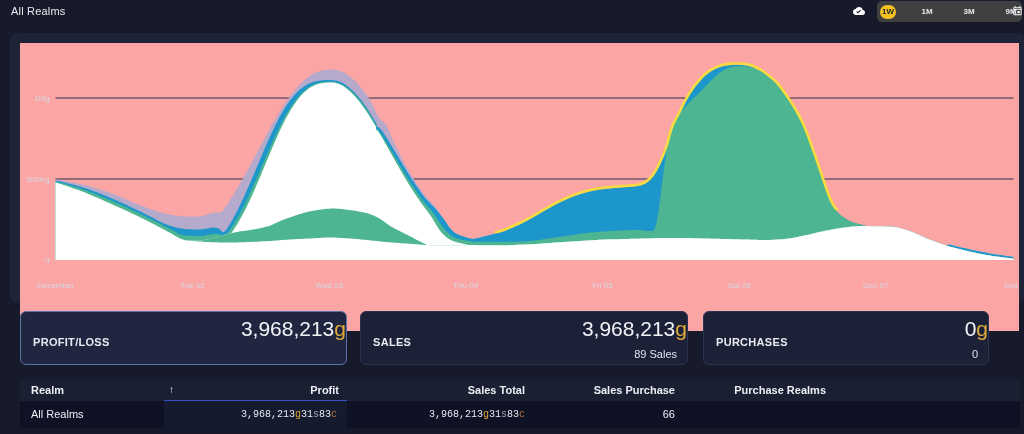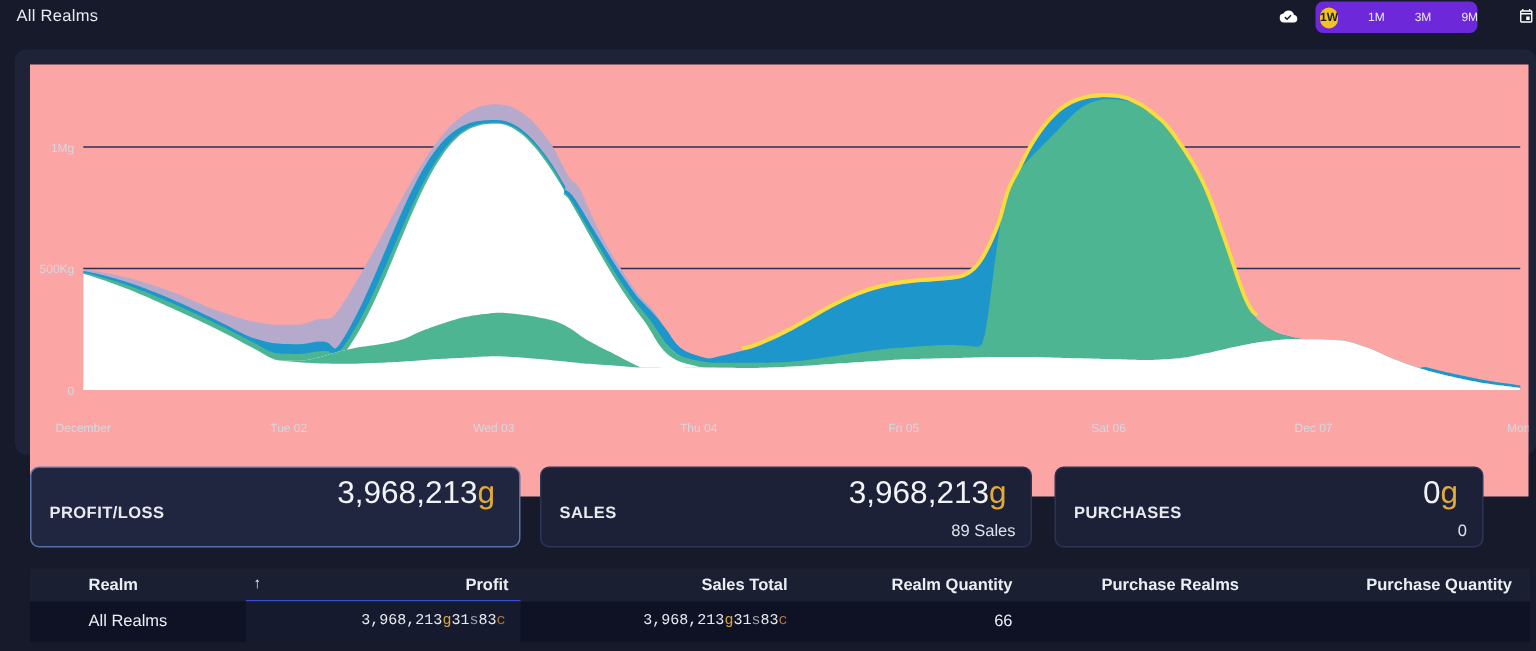--- a/index.html
+++ b/index.html
@@ -1,36 +1,36 @@
 <!DOCTYPE html>
 <html><head>
 <meta charset="utf-8">
 <style>
 * { margin:0; padding:0; box-sizing:border-box; }
 html,body { width:1024px; height:434px; background:#161a2a; font-family:"Liberation Sans",sans-serif; overflow:hidden; }
 .topbar { position:absolute; left:0; top:0; width:1024px; height:30px; }
 .realms { position:absolute; left:11px; top:5px; font-size:11px; color:#e8eaf0; letter-spacing:.2px; }
 .cloud { position:absolute; left:853px; top:5px; }
-.pillgroup { position:absolute; left:877px; top:1px; width:108px; height:21px; background:#6d28d9; border-radius:5px; display:flex; align-items:center;gap:20px; }
+.pillgroup { position:absolute; left:877px; top:1px; width:145px; height:21px; background:#404040; border-radius:5px; display:flex; align-items:center;gap:20px; }
 .pill1w { margin-left:3px; width:24px; height:14px; background:#f2c31d; border-radius:8px; color:#1c2134; font-size:8px; font-weight:bold; display:flex; align-items:center; justify-content:center; }
-.ptxt { width:33px; text-align:center; color:#e8eaf0; font-size:8px; font-weight:normal; }
+.ptxt { width:33px; text-align:center; color:#e8eaf0; font-size:8px; font-weight:bold; }
 .cal { position:absolute; left:1012px; top:5px; }
 .panel { position:absolute; left:10px; top:33px; width:1014px; height:270px; background:#1e2338; border-radius:7px; }
 .plot { position:absolute; left:10px; top:10px; width:999px; height:288px; background:#fca5a5;text-align:right; }
 .cards { position:absolute; left:20px; top:311px; width:1000px; height:54px; display:flex; }
 .card { position:relative; height:54px; background:#1c2138; border:1px solid #2b3453; border-radius:6px; }
 .card.active { border:1px solid #5a70a8; background:#202640; }
 .ctitle { position:absolute; left:12px; top:24px; font-size:11px; color:#e8eaf0; letter-spacing:.3px;font-weight:bold; }
-.cval { position:absolute; right:16px; top:5px; font-size:21px; color:#f2f3f7; }
+.cval { position:absolute; right:0; top:5px; font-size:21px; color:#f2f3f7; }
 .cval .g { color:#e2aa3a; }
 .csub { position:absolute; right:10px; top:36px; font-size:11px; color:#dfe2ea;margin-left:19px; }
 .table { position:absolute; left:20px; top:379px; width:1000px; }
 .thead { position:relative; height:22px; background:#1a1f31; font-size:11px; font-weight:bold; color:#eceef4; }
 .trow { position:relative; height:27px; background:#0e1224; font-size:11px; color:#eceef4; }
-.cell { position:absolute; top:0; line-height:22px;margin-left:28px; }
+.cell { position:absolute; top:0; line-height:22px; }
 .trow .cell { line-height:27px; }
 .sortmark { position:absolute; left:149px; top:0; line-height:22px; font-size:10px; color:#eceef4; }
 .profit-underline { position:absolute; left:144px; top:21px; width:183px; height:2px; background:#3550c8; }
 .profit-cell-bg { position:absolute; left:144px; top:0; width:183px; height:27px; background:#151a2e; }
 .money { font-family:"Liberation Mono",monospace; font-size:10px; color:#e8eaf0; }
 .money .g { color:#d8a637; }
 .money .s { color:#9aa0ad; }
 .money .c { color:#b5793c; }
 </style>
 </head>
@@ -94,23 +94,22 @@
     <div class="cval">0<span class="g">g</span></div>
     <div class="csub">0</div>
   </div>
 </div>
 <div class="table">
   <div class="thead">
     <div class="cell" style="left:11px;">Realm</div>
     <div class="sortmark">↑</div>
     <div class="cell" style="right:681px;">Profit</div>
     <div class="cell" style="right:495px;">Sales Total</div>
-    <div class="cell" style="right:345px;">Realm Quantity</div>
+    <div class="cell" style="right:345px;">Sales Purchase</div>
     <div class="cell" style="right:194px;">Purchase Realms</div>
-    <div class="cell" style="right:12px;">Purchase Quantity</div>
   </div>
   <div class="profit-underline"></div>
   <div class="trow">
     <div class="profit-cell-bg"></div>
     <div class="cell" style="left:11px;">All Realms</div>
     <div class="cell money" style="right:683px;">3,968,213<span class="g">g</span>31<span class="s">s</span>83<span class="c">c</span></div>
     <div class="cell money" style="right:495px;">3,968,213<span class="g">g</span>31<span class="s">s</span>83<span class="c">c</span></div>
     <div class="cell" style="right:345px;">66</div>
   </div>
 </div>

